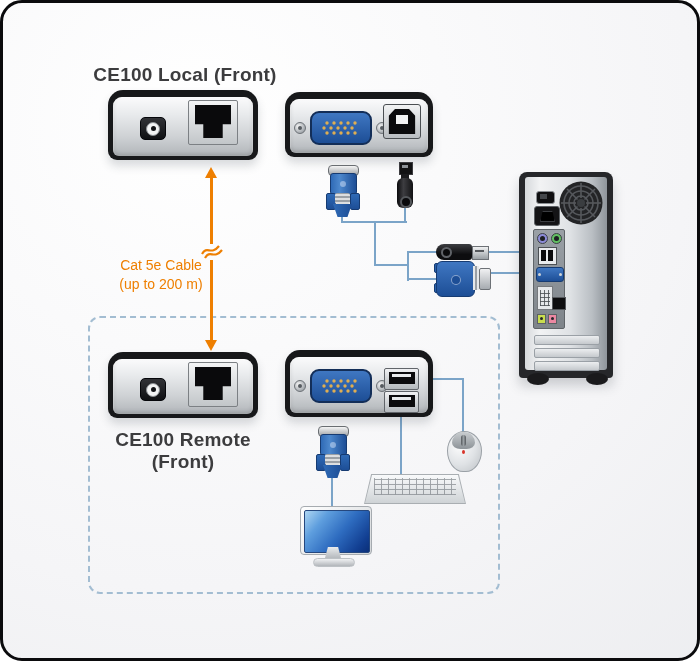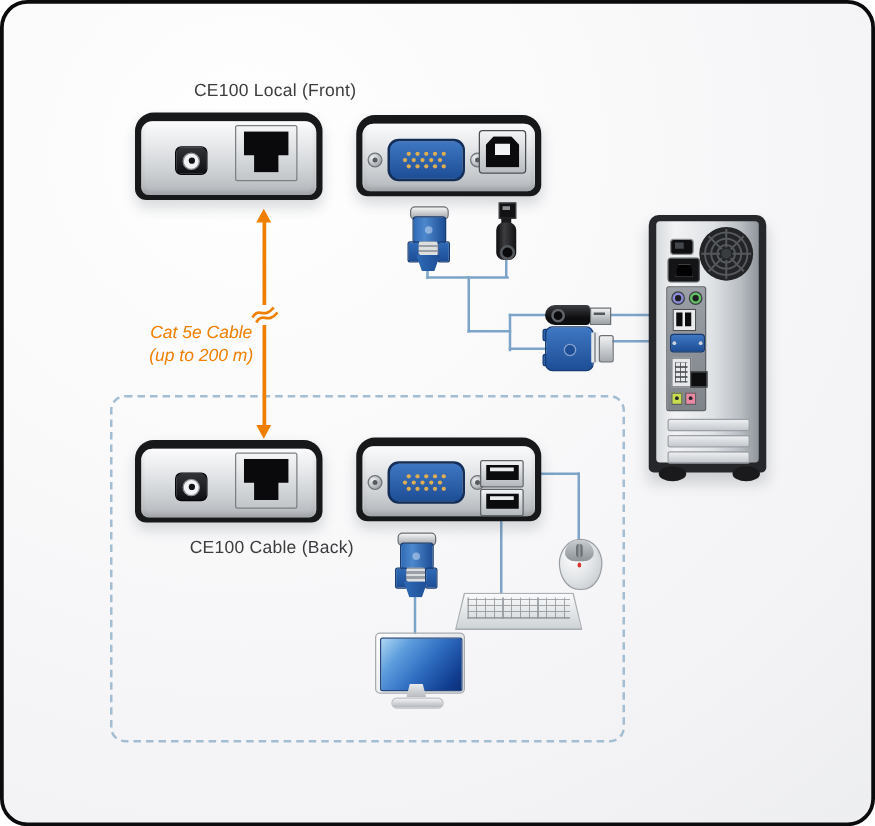--- a/index.html
+++ b/index.html
@@ -1,21 +1,21 @@
 <!DOCTYPE html>
 <html style="--accent-orange: #EE7F01; --cable-blue: #7BA4C8; --vga-blue: #3F77C2; --dashed-border: #A3BDD2; --label-text: #3C3C3E;"><head>
 <meta charset="utf-8">
 <style>
   html,body{margin:0;padding:0;background:#fff;font-family:"Liberation Sans",sans-serif;}
   #canvas{position:relative;width:700px;height:661px;overflow:hidden;}
   .card{position:absolute;left:0;top:0;width:694px;height:655px;border:3px solid #0b0b0d;border-radius:22px;
         background:radial-gradient(130% 130% at 28% 18%, #ffffff 0%, #f5f5f7 55%, #e9eaed 100%);}
   .cable{position:absolute;background:var(--cable-blue,#7ba4c8);}
-  .lbl{position:absolute;text-align:right;font-weight:normal;font-size:14px;color:var(--label-text,#3c3c3e);letter-spacing:.2px;}
-  .orange-text{position:absolute;text-align:center;font-size:14px;line-height:19px;color:var(--accent-orange,#ee7f01);font-style:italic;}
+  .lbl{position:absolute;text-align:center;font-weight:bold;font-size:19px;color:var(--label-text,#3c3c3e);letter-spacing:.2px;}
+  .orange-text{position:absolute;text-align:center;font-size:14px;line-height:19px;color:var(--accent-orange,#ee7f01);}
 
   
   .unit-frame{position:absolute;background:#17181a;border-radius:15px 15px 9px 9px;padding:7px 5px 4px;
               box-shadow:0 6px 10px rgba(50,60,70,.18);}
   .unit-face{position:relative;width:100%;height:100%;border-radius:9px 9px 6px 6px;
              background:linear-gradient(180deg,#fbfbfc 0%,#e8eaec 30%,#ced1d4 68%,#b1b5b9 100%);
              box-shadow:inset 0 1px 2px rgba(255,255,255,.8), inset 0 -2px 4px rgba(0,0,0,.15);}
 
   .dc-jack{position:absolute;width:24px;height:21px;background:linear-gradient(180deg,#313236,#0f1013);
            border:1px solid #05060a;border-radius:5px;display:flex;align-items:center;justify-content:center;}
@@ -314,21 +314,21 @@
   <div class="unit-frame" style="left:108px;top:352px;width:140px;height:55px;">
     <div class="unit-face">
       <div class="dc-jack" style="left:27px;top:19px;">
         <div class="dc-pin"></div>
       </div>
       <div class="rj45" style="left:75px;top:3px;">
         <div class="rj45-hole"></div>
       </div>
     </div>
   </div>
-  <div class="lbl" style="left:83px;top:429px;width:200px;">CE100 Cable (Back)</div>
+  <div class="lbl" style="left:83px;top:429px;width:200px;">CE100 Remote (Front)</div>
 
   <div class="unit-frame" style="left:285px;top:350px;width:138px;height:56px;">
     <div class="unit-face">
       <div class="vga-assembly" style="left:4px;top:12px;">
         <div class="screw"></div>
         <div class="vga-port">
           <svg width="48" height="22" viewBox="0 0 48 22">
             <g fill="#dfae52">
               <circle cx="10" cy="6" r="1.7"></circle>
                 <circle cx="17" cy="6" r="1.7"></circle>

